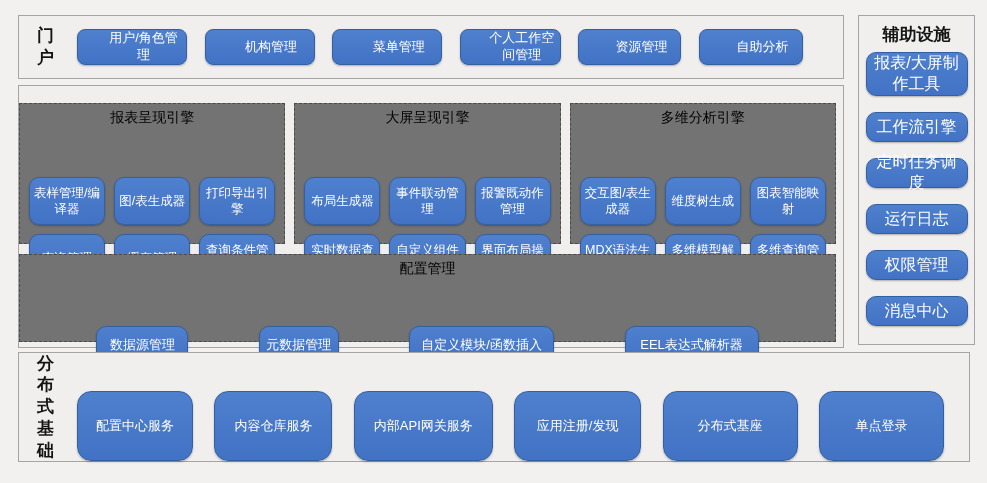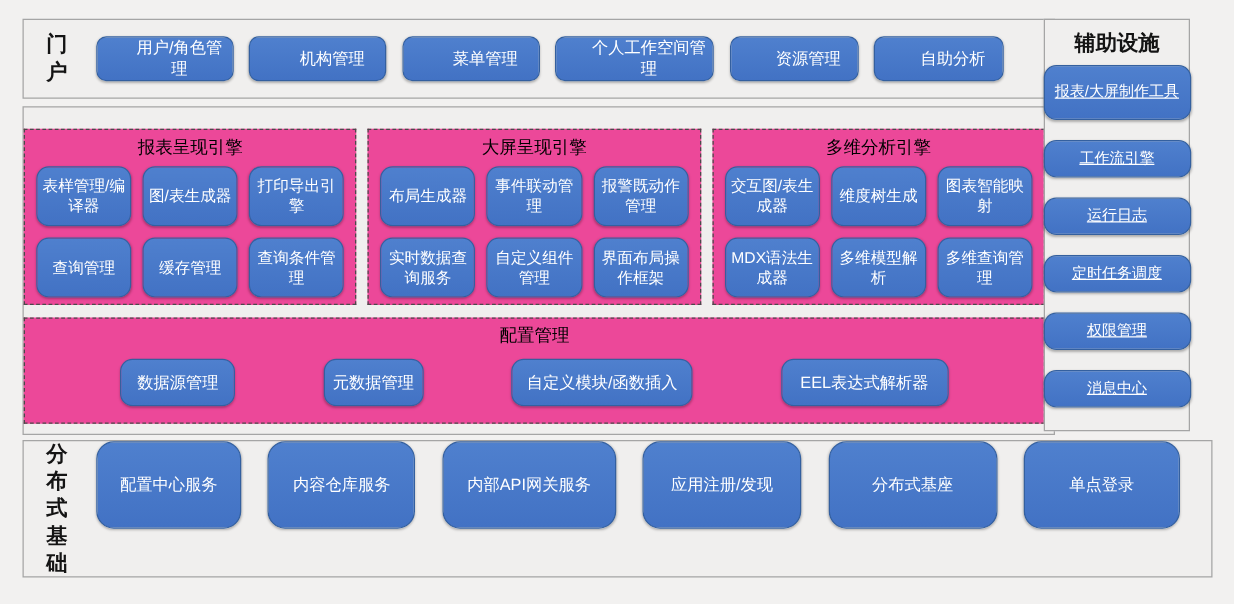--- a/index.html
+++ b/index.html
@@ -12,53 +12,53 @@
        word-break:break-all;line-height:1.3;box-shadow:0 1px 2px rgba(0,0,0,.28);
        box-sizing:border-box;padding:2px 4px;flex:0 0 auto;}
   
   #portal{left:18px;top:15px;width:826px;height:64px;}
   #portal .row{flex:1;display:flex;align-items:center;justify-content:space-between;padding:0 40px 0 2px;}
   #portal .btn{height:36px;font-size:13px;border-radius:8px;padding-left:27px;}
   
   #app{left:18px;top:85px;width:826px;height:263px;}
   #app .content{flex:1;display:flex;flex-direction:column;padding:17px 7px 8px 0;}
   .engines{display:flex;gap:9px;}
-  .dashedbox{background:#ec4899;border:1px dashed #4a4a4a;box-sizing:border-box;}
+  .dashedbox{background:#737373;border:1px dashed #4a4a4a;box-sizing:border-box;gap:44px;}
   .engine{height:141px;flex:1;display:flex;flex-direction:column;}
   .group-title{text-align:center;font-size:14px;color:#000;padding:5px 0 4px;}
   .engine-grid{display:grid;grid-template-columns:repeat(3,1fr);gap:9px;padding:2px 9px 9px;flex:1;}
   .engine-grid .btn{height:48px;font-size:12.5px;width:auto;}
   .configbox{margin-top:10px;height:88px;display:flex;flex-direction:column;}
   .config-row{flex:1;display:flex;align-items:center;justify-content:space-evenly;padding:0 6px 8px;}
   .config-row .btn{height:38px;font-size:13px;}
   
   #dist{left:18px;top:352px;width:952px;height:110px;}
-  #dist .row{flex:1;display:flex;align-items:flex-start;justify-content:space-between;padding:0 25px 0 2px;}
+  #dist .row{flex:1;display:flex;align-items:flex-end;justify-content:space-between;padding:0 25px 0 2px;}
   #dist .btn{height:70px;font-size:13px;border-radius:14px;}
   
-  #aux{left:835px;top:15px;width:117px;height:330px;flex-direction:column;align-items:center;}
+  #aux{left:858px;top:15px;width:117px;height:330px;flex-direction:column;align-items:center;}
   #aux .aux-title{font-weight:bold;font-size:17px;color:#141414;padding:7px 0 6px;text-align:center;}
   #aux .col{display:flex;flex-direction:column;align-items:center;gap:16px;}
-  #aux .btn{width:118px;height:30px;font-size:12px;text-decoration:underline;}
+  #aux .btn{width:102px;height:30px;font-size:16px;}
   #aux .btn.tall{height:44px;}
 </style>
 </head>
 <body>
 
 <div id="stage">
 
   <div class="section" id="portal">
     <div class="label-col">
       <div class="vlabel">门户</div>
     </div>
     <div class="row">
       <div class="btn" style="width:110px">用户/角色管理</div>
       <div class="btn" style="width:110px">机构管理</div>
       <div class="btn" style="width:110px">菜单管理</div>
-      <div class="btn" style="width:127px">个人工作空间管理</div>
+      <div class="btn" style="width:101px">个人工作空间管理</div>
       <div class="btn" style="width:103px">资源管理</div>
       <div class="btn" style="width:104px">自助分析</div>
     </div>
   </div>
 
   <div class="section" id="app">
     <div class="content">
       <div class="engines">
 
         <div class="dashedbox engine">
@@ -123,20 +123,20 @@
       <div class="btn" style="width:135px">分布式基座</div>
       <div class="btn" style="width:125px">单点登录</div>
     </div>
   </div>
 
   <div class="section" id="aux">
     <div class="aux-title">辅助设施</div>
     <div class="col">
       <div class="btn tall">报表/大屏制作工具</div>
       <div class="btn">工作流引擎</div>
+      <div class="btn">定时任务调度</div>
       <div class="btn">运行日志</div>
-      <div class="btn">定时任务调度</div>
       <div class="btn">权限管理</div>
       <div class="btn">消息中心</div>
     </div>
   </div>
 
 </div>
 
 </body></html>

